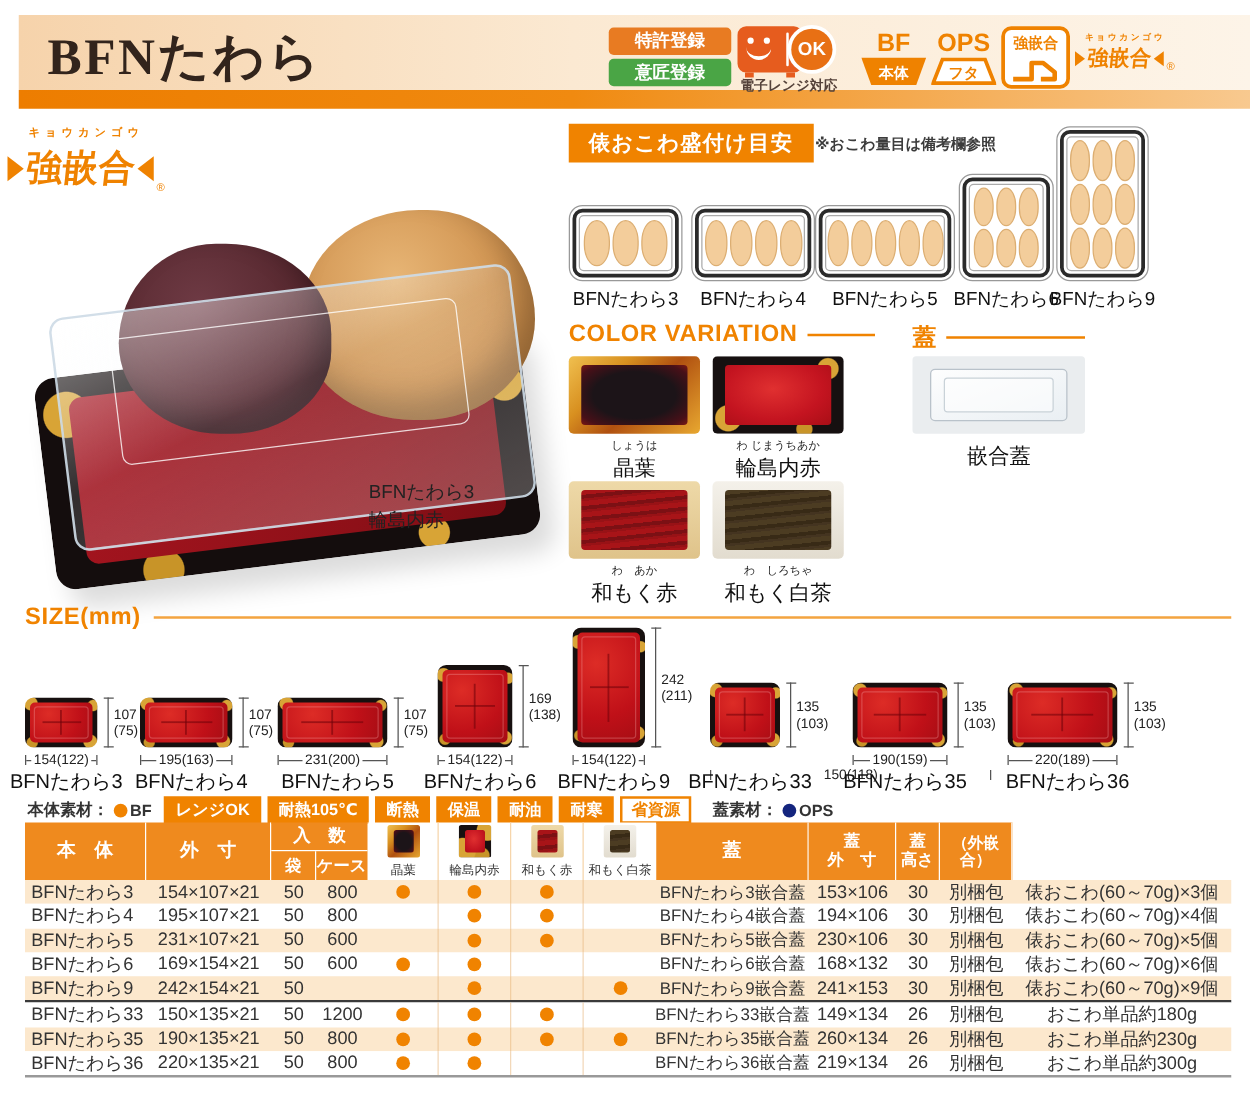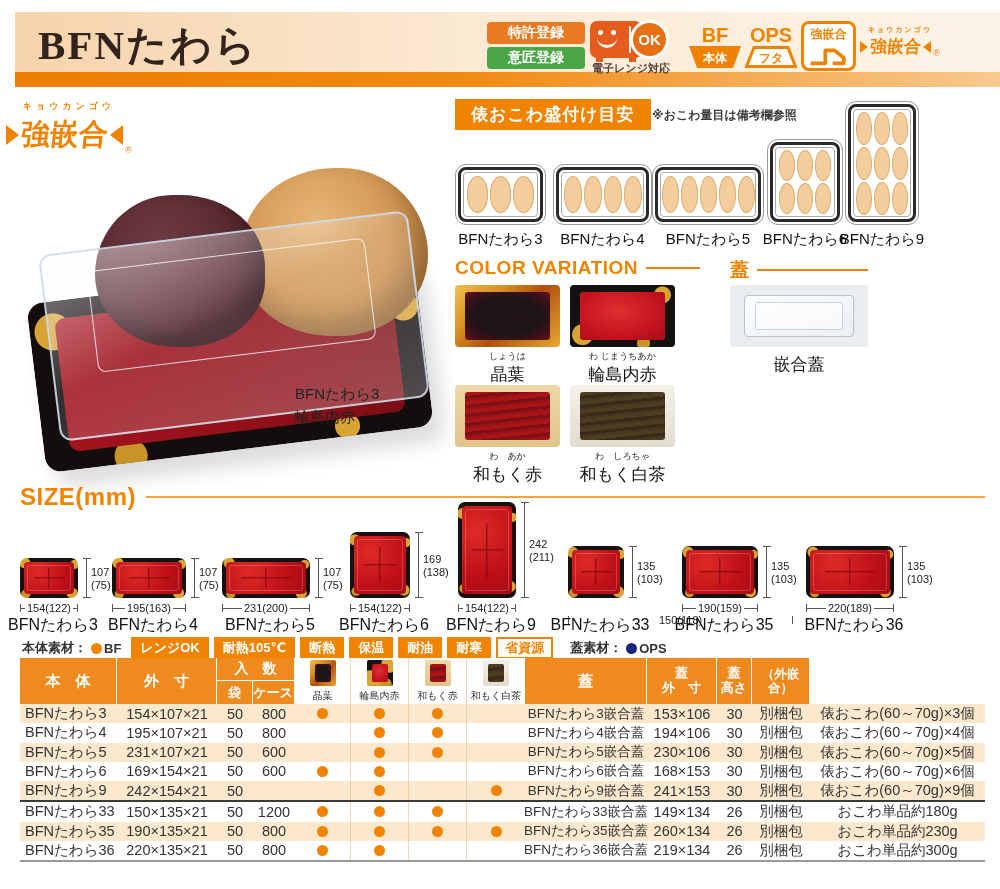--- a/index.html
+++ b/index.html
@@ -131,21 +131,21 @@
   .lid-photo { position:absolute; left:730px; top:285px; width:138px; height:62px; background:#eaedef; border-radius:3px; }
   .lid-shape { position:absolute; left:14px; top:10px; right:14px; bottom:10px;
     background:linear-gradient(160deg, rgba(255,255,255,.92), rgba(233,241,247,.5));
     border:1.5px solid #b9c2ca; border-radius:4px; }
   .lid-shape::before { content:""; position:absolute; inset:6px 10px; border:1px solid #c9d2d8; border-radius:3px;
     background:rgba(255,255,255,.55); }
   .lid-name { position:absolute; left:730px; top:353px; width:138px; text-align:center; font-size:17px; color:#111; }
 
   
   .size-head { position:absolute; left:20px; top:483px; width:965px; display:flex; align-items:center; gap:10px; }
-  .size-head-title { color:#f08300; font-size:24px; font-weight:bold; letter-spacing:.5px; }
+  .size-head-title { color:#f08300; font-size:19px; font-weight:bold; letter-spacing:.5px; }
   .size-head .head-line { height:1.5px; background:#f3a440; }
   #size-items { position:absolute; left:0; top:0; }
   .sz-item { position:absolute; }
   .stray { position:absolute; left:0; top:0; background-color:#17100f; border-radius:7px;
     background-image:
       radial-gradient(circle at 8% 12%, #d8a436 0 5px, transparent 6px),
       radial-gradient(circle at 94% 16%, #d8a436 0 4px, transparent 5px),
       radial-gradient(circle at 10% 90%, #c89428 0 4px, transparent 5px),
       radial-gradient(circle at 90% 88%, #d8a436 0 5px, transparent 6px); }
   .stray-in { position:absolute; inset:4px; border-radius:4px;
@@ -675,21 +675,21 @@
           <div class="tc " style="width: 42px;">600</div>
           <div class="tc dotcell" style="width: 56px;">
             <span class="dot"></span>
           </div>
           <div class="tc dotcell" style="width: 58px;">
             <span class="dot"></span>
           </div>
           <div class="tc dotcell" style="width: 58px;"></div>
           <div class="tc dotcell last" style="width: 58px;"></div>
           <div class="tc lidname" style="width: 122px;">BFNたわら6嵌合蓋</div>
-          <div class="tc " style="width: 70px;">168×153</div>
+          <div class="tc " style="width: 70px;">168×132</div>
           <div class="tc " style="width: 35px;">30</div>
           <div class="tc " style="width: 58px;">別梱包</div>
           <div class="tc " style="width: 175px;">俵おこわ(60～70g)×6個</div>
         </div>
         <div class="trow odd">
           <div class="tc left" style="width: 97px;">BFNたわら9</div>
           <div class="tc " style="width: 100px;">242×154×21</div>
           <div class="tc " style="width: 36px;">50</div>
           <div class="tc " style="width: 42px; margin-top: 32px;">400</div>
           <div class="tc dotcell" style="width: 56px;"></div>

